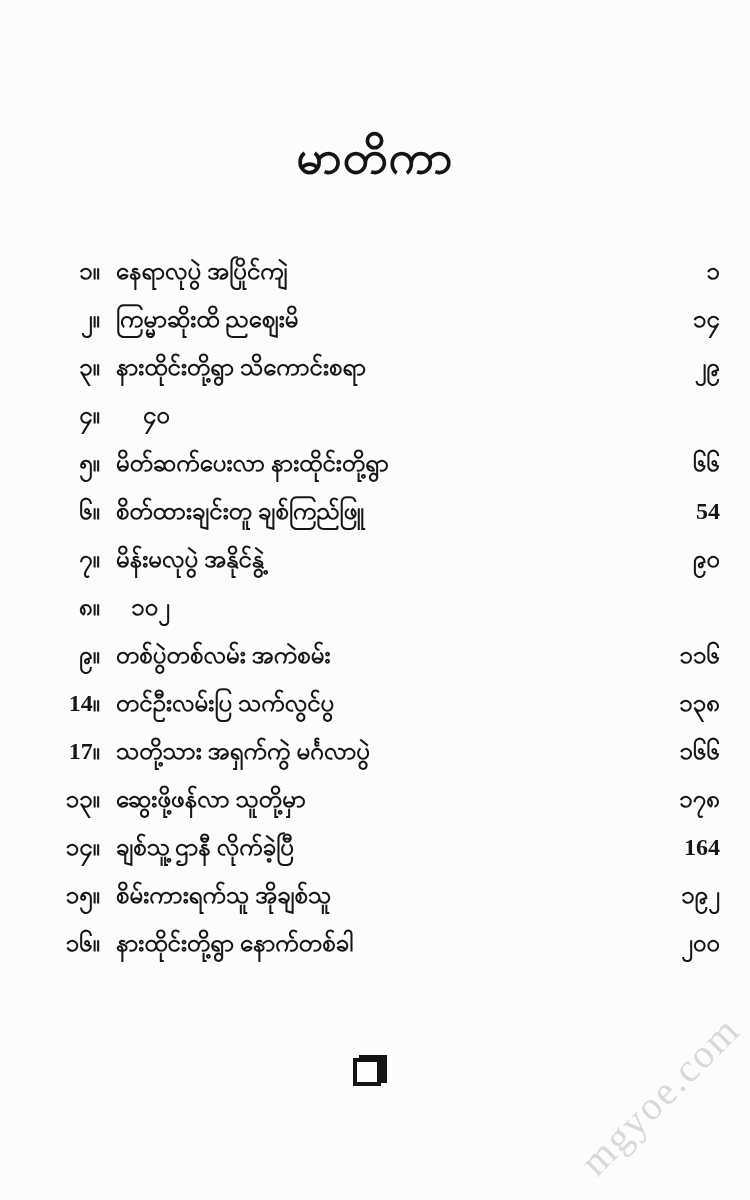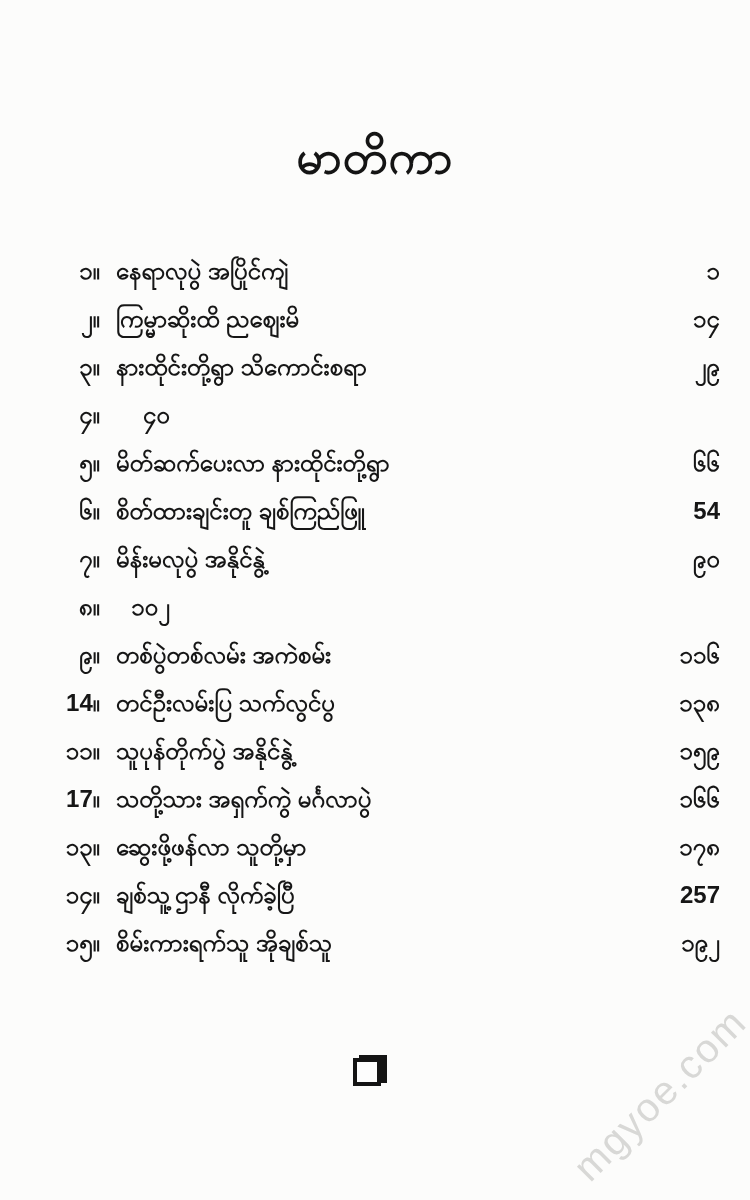--- a/index.html
+++ b/index.html
@@ -11,20 +11,21 @@
     height: 1200px;
     background: #fcfcfb;
     position: relative;
     overflow: hidden;
     font-family: "Liberation Sans", sans-serif;
     color: #161616;
   }
   .page {
     position: absolute;
     inset: 0;
+    font-family: Liberation Serif, serif;
   }
   .doc-title {
     margin-top: 128px;
     text-align: center;
     font-size: 46px;
     font-weight: 700;
     letter-spacing: 1px;
     color: #141414;
   }
   .toc {
@@ -134,43 +135,43 @@
         <span class="num">၉။</span>
         <span class="title">တစ်ပွဲတစ်လမ်း အကဲစမ်း</span>
         <span class="pg">၁၁၆</span>
       </div>
       <div class="row">
         <span class="num">14။</span>
         <span class="title">တင်ဦးလမ်းပြ သက်လွင်ပွ</span>
         <span class="pg">၁၃၈</span>
       </div>
       <div class="row">
-        <span class="num">၁၁။</span>
-        <span class="title">သူပုန်တိုက်ပွဲ အနိုင်နွဲ့</span>
-        <span class="pg">၁၅၉</span>
-      </div>
-      <div class="row">
         <span class="num">17။</span>
         <span class="title">သတို့သား အရှက်ကွဲ မင်္ဂလာပွဲ</span>
         <span class="pg">၁၆၆</span>
       </div>
       <div class="row">
         <span class="num">၁၃။</span>
         <span class="title">ဆွေးဖို့ဖန်လာ သူတို့မှာ</span>
         <span class="pg">၁၇၈</span>
       </div>
       <div class="row">
         <span class="num">၁၄။</span>
         <span class="title">ချစ်သူ့ဌာနီ လိုက်ခဲ့ပြီ</span>
-        <span class="pg">257</span>
+        <span class="pg">164</span>
       </div>
       <div class="row">
         <span class="num">၁၅။</span>
         <span class="title">စိမ်းကားရက်သူ အိုချစ်သူ</span>
         <span class="pg">၁၉၂</span>
+      </div>
+      <div class="row">
+        <span class="num">၁၆။</span>
+        <span class="title">နားထိုင်းတို့ရွာ နောက်တစ်ခါ</span>
+        <span class="pg">၂၀၀</span>
       </div>
     </div>
 
   <div class="end-mark-wrap">
     <div class="end-mark"></div>
   </div>
 
   <div class="watermark" style="color: rgb(216, 216, 214);">mgyoe.com</div>
 
 </div>

